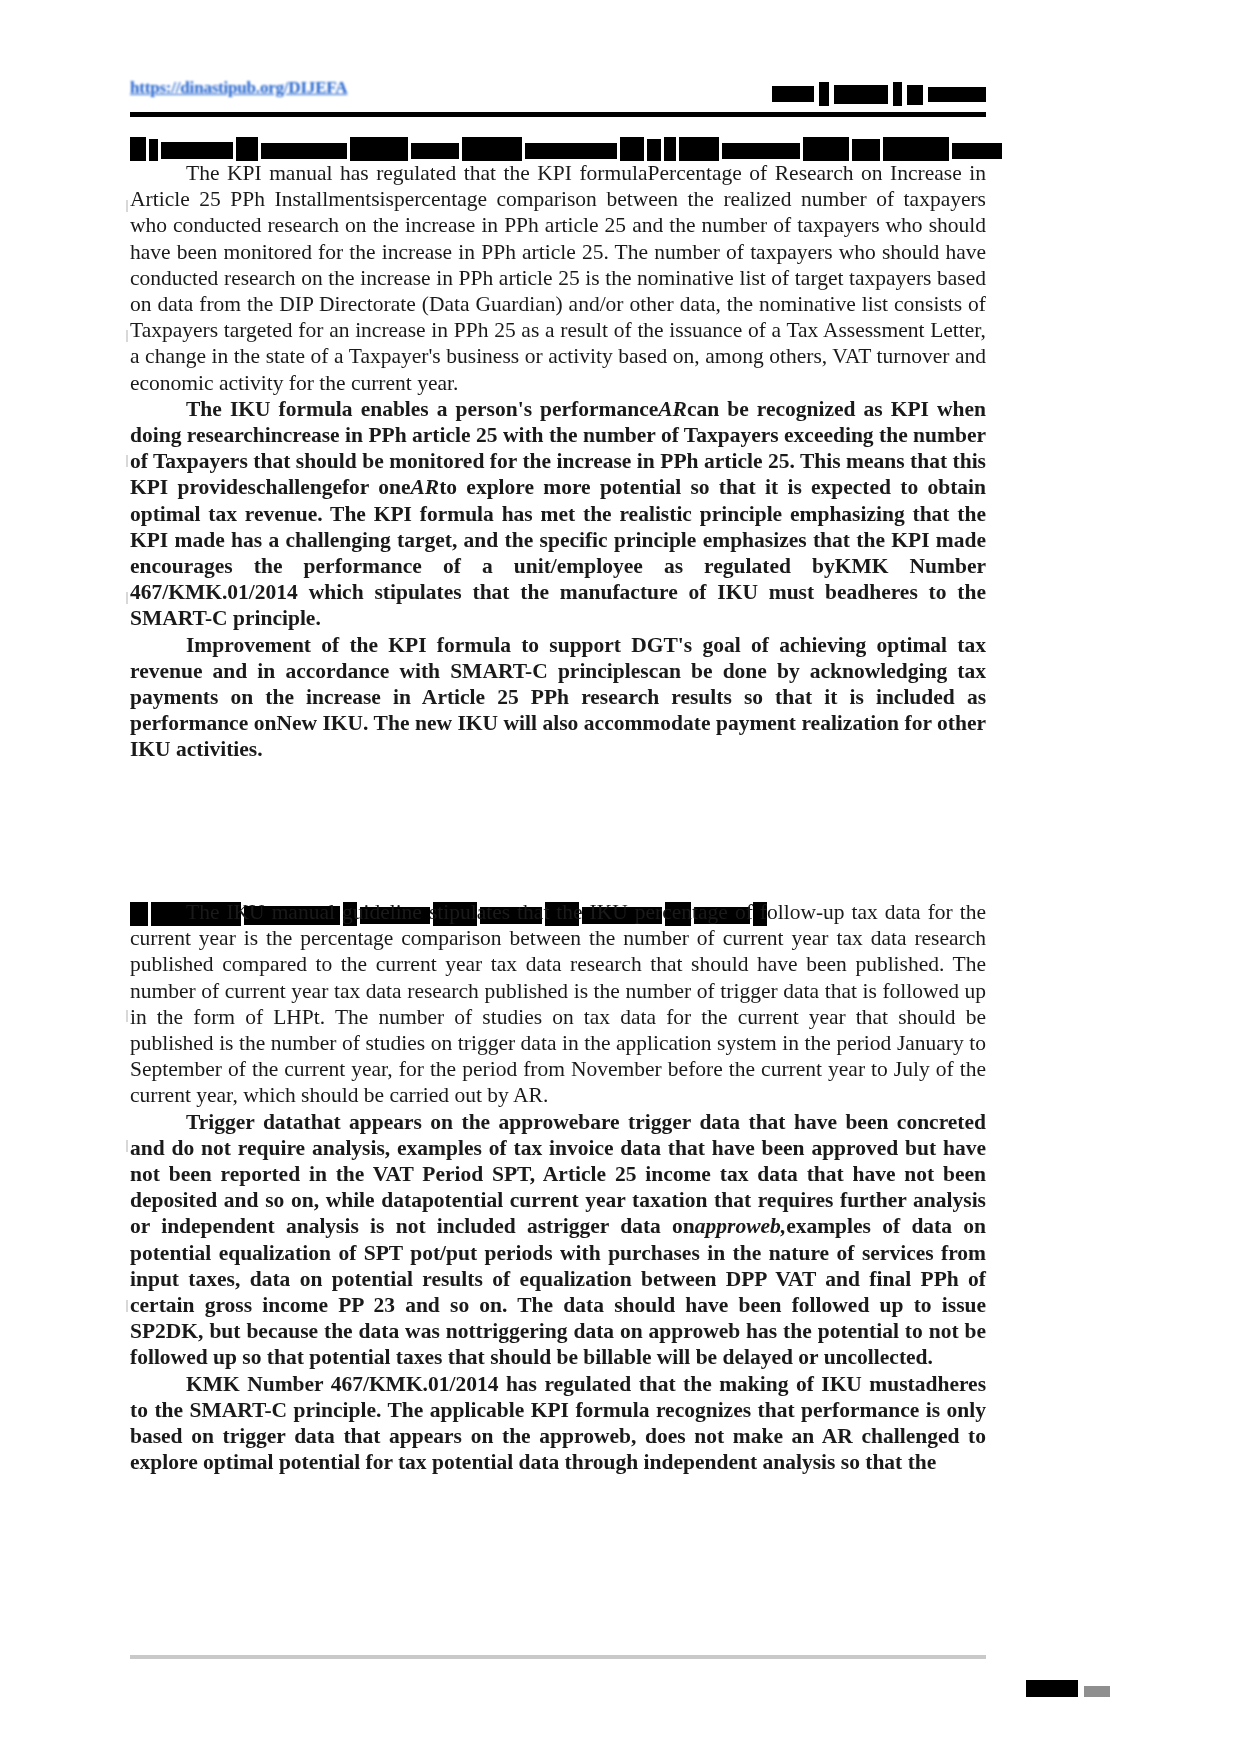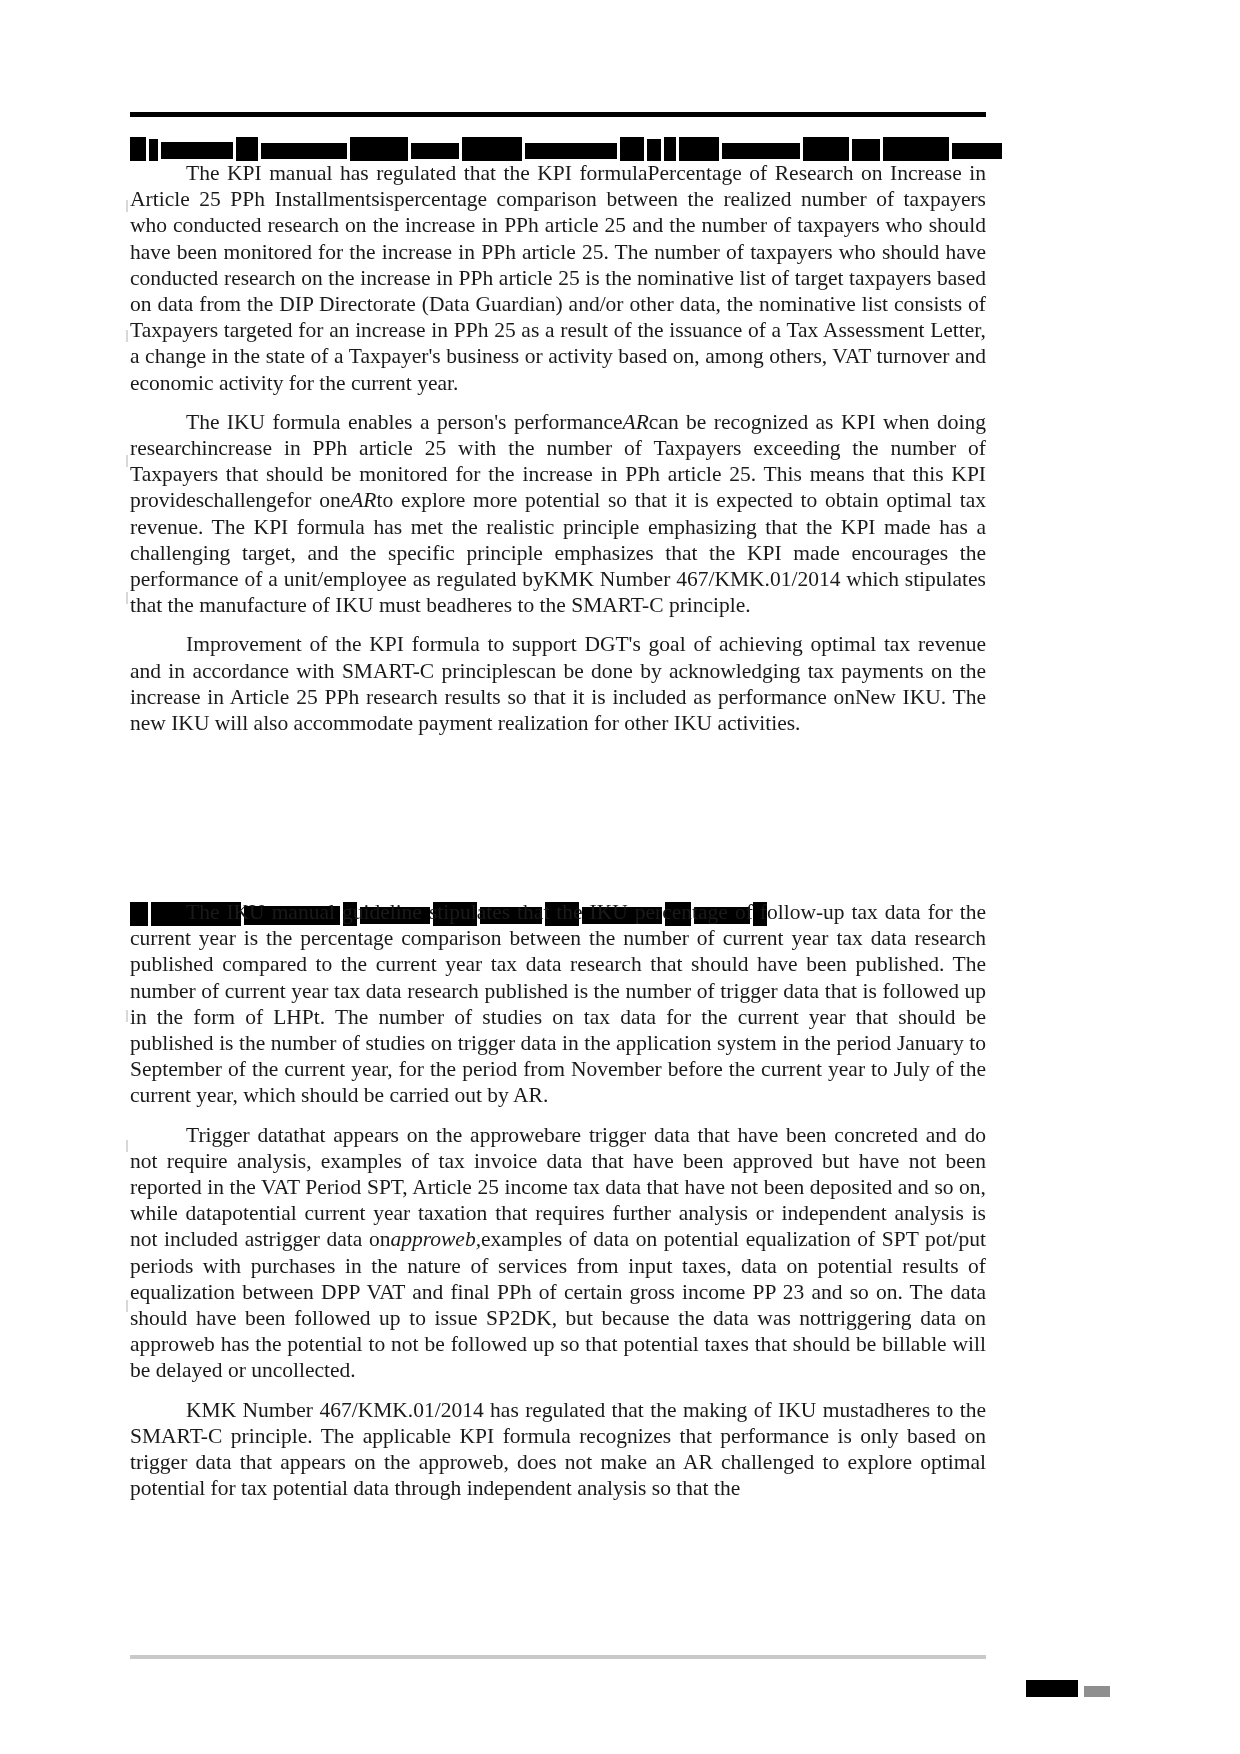--- a/index.html
+++ b/index.html
@@ -95,21 +95,21 @@
     color: #1a1a1a;
     hyphens: none;
   }
   #section-1-body { top: 160px; }
   #section-2-body { top: 899px; }
 
   .body-block p {
     margin: 0;
     text-indent: 56px;
   }
-  .body-block p + p { margin-top: 13px; }
+  .body-block p + p { margin-top: 0; font-weight: bold; }
 
   em { font-style: italic; }
 
   
   .footer-rule {
     position: absolute;
     left: 130px;
     top: 1655px;
     width: 856px;
     height: 4px;
@@ -133,20 +133,32 @@
     width: 2px;
     height: 12px;
     background: #d8d8d8;
   }
 </style>
 </head>
 <body>
 
 <div class="page">
 
+  <div class="header">
+    <a class="header-link" href="#">https://dinastipub.org/DIJEFA</a>
+
+    <div class="header-redactions">
+      <span class="redact hdr-r1"></span>
+      <span class="redact hdr-r2"></span>
+      <span class="redact hdr-r3"></span>
+      <span class="redact hdr-r4"></span>
+      <span class="redact hdr-r5"></span>
+      <span class="redact hdr-r6"></span>
+    </div>
+  </div>
   <div class="header-rule"></div>
 
   <div class="heading-redacted" id="heading-1">
     <span class="blk" style="width:16px;height:24px;"></span>
     <span class="blk" style="width:9px;height:22px;"></span>
     <span class="blk" style="width:72px;height:17px;margin-bottom:2px;"></span>
     <span class="blk" style="width:22px;height:24px;"></span>
     <span class="blk" style="width:86px;height:16px;margin-bottom:2px;"></span>
     <span class="blk" style="width:58px;height:24px;"></span>
     <span class="blk" style="width:48px;height:16px;margin-bottom:2px;"></span>

